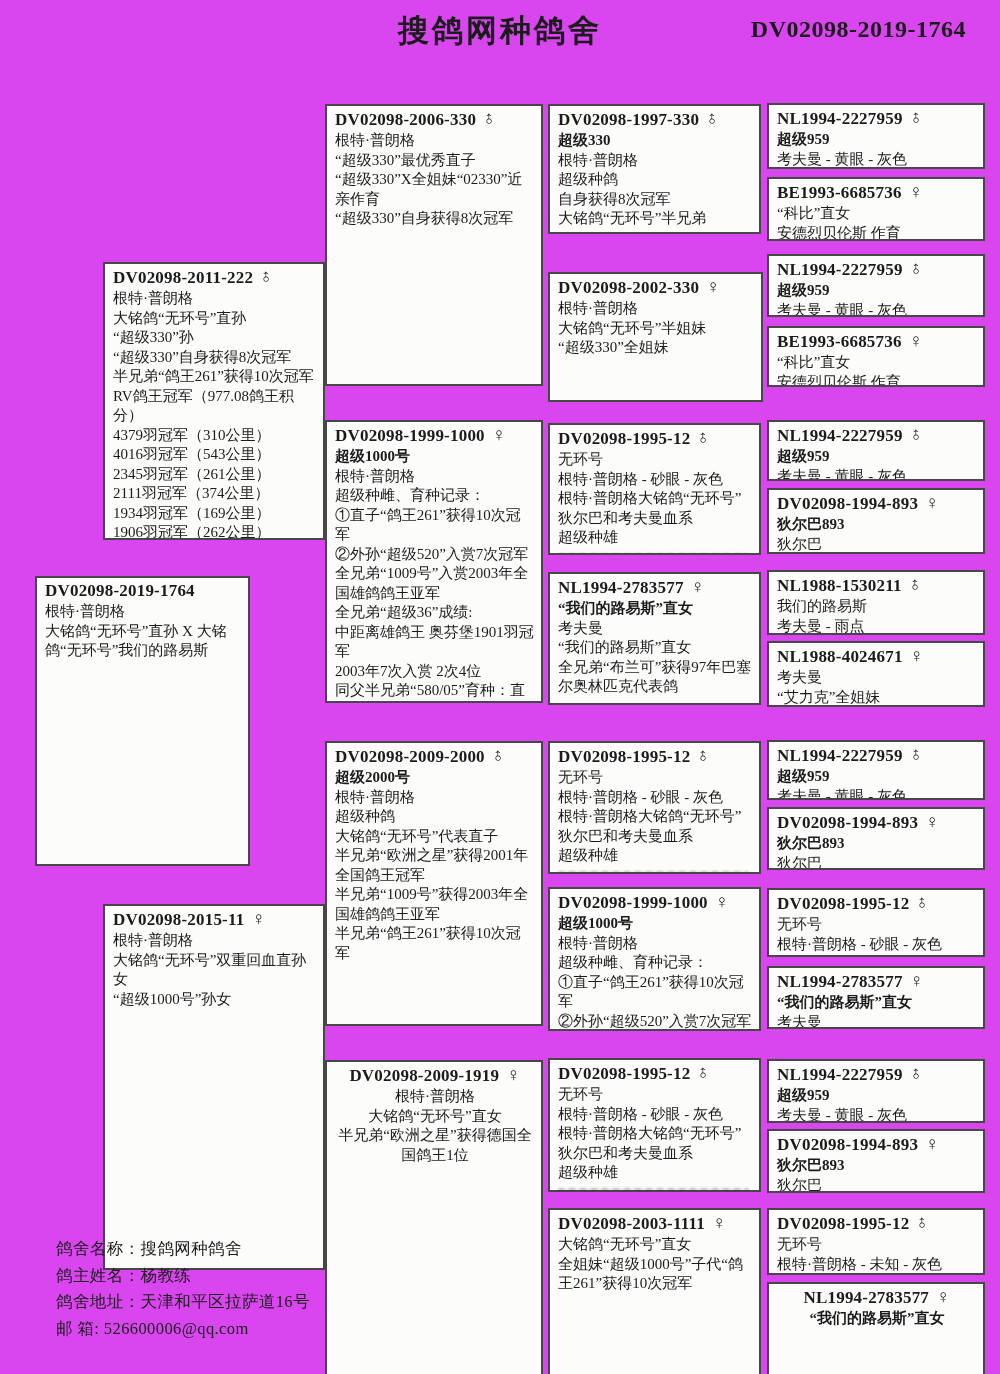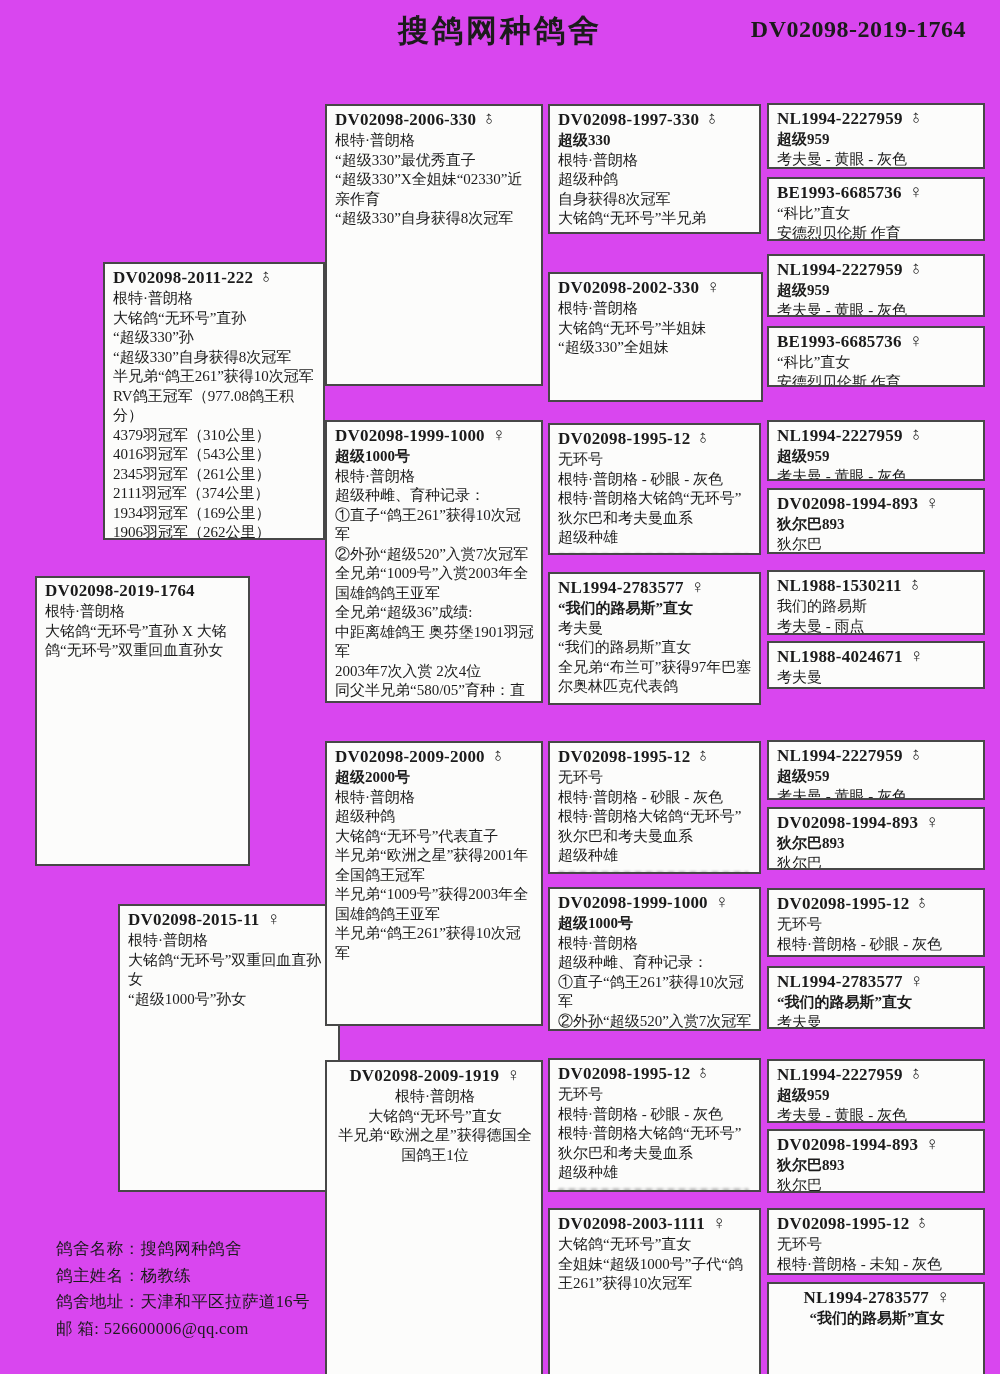--- a/index.html
+++ b/index.html
@@ -38,38 +38,38 @@
 <body>
 
 <div class="page">
   <div class="hdr-title">搜鸽网种鸽舍</div>
   <div class="hdr-ring">DV02098-2019-1764</div>
 
   <div id="tree">
       <div class="box" style="left: 35px; top: 576px; width: 215px; height: 290px;">
         <div class="ring"><span>DV02098-2019-1764</span></div>
         <div class="ln">根特·普朗格</div>
-        <div class="ln">大铭鸽“无环号”直孙 X 大铭鸽“无环号”双重回血直孙女</div>
+        <div class="ln">大铭鸽“无环号”直孙 X 大铭鸽“无环号”我们的路易斯</div>
       </div>
       <div class="box" style="left: 103px; top: 262px; width: 222px; height: 278px;">
         <div class="ring"><span>DV02098-2011-222</span><span class="sex m">♂</span></div>
         <div class="ln">根特·普朗格</div>
         <div class="ln">大铭鸽“无环号”直孙</div>
         <div class="ln">“超级330”孙</div>
         <div class="ln">“超级330”自身获得8次冠军</div>
         <div class="ln">半兄弟“鸽王261”获得10次冠军</div>
         <div class="ln">RV鸽王冠军（977.08鸽王积分）</div>
         <div class="ln">4379羽冠军（310公里）</div>
         <div class="ln">4016羽冠军（543公里）</div>
         <div class="ln">2345羽冠军（261公里）</div>
         <div class="ln">2111羽冠军（374公里）</div>
         <div class="ln">1934羽冠军（169公里）</div>
         <div class="ln">1906羽冠军（262公里）</div>
       </div>
-      <div class="box" style="left: 103px; top: 904px; width: 222px; height: 288px; margin-left: 15px;">
+      <div class="box" style="left: 103px; top: 904px; width: 222px; height: 366px;">
         <div class="ring"><span>DV02098-2015-11</span><span class="sex">♀</span></div>
         <div class="ln">根特·普朗格</div>
         <div class="ln">大铭鸽“无环号”双重回血直孙女</div>
         <div class="ln">“超级1000号”孙女</div>
       </div>
       <div class="box" style="left: 325px; top: 104px; width: 218px; height: 282px;">
         <div class="ring"><span>DV02098-2006-330</span><span class="sex m">♂</span></div>
         <div class="ln">根特·普朗格</div>
         <div class="ln">“超级330”最优秀直子</div>
         <div class="ln">“超级330”X全姐妹“02330”近亲作育</div>
@@ -193,21 +193,21 @@
       <div class="box" style="left: 767px; top: 488px; width: 218px; height: 66px;">
         <div class="ring"><span>DV02098-1994-893</span><span class="sex">♀</span></div>
         <div class="ln b">狄尔巴893</div>
         <div class="ln">狄尔巴</div>
       </div>
       <div class="box" style="left: 767px; top: 570px; width: 218px; height: 65px;">
         <div class="ring"><span>NL1988-1530211</span><span class="sex m">♂</span></div>
         <div class="ln">我们的路易斯</div>
         <div class="ln">考夫曼 - 雨点</div>
       </div>
-      <div class="box" style="left: 767px; top: 641px; width: 218px; height: 48px;">
+      <div class="box" style="left: 767px; top: 641px; width: 218px; height: 66px;">
         <div class="ring"><span>NL1988-4024671</span><span class="sex">♀</span></div>
         <div class="ln">考夫曼</div>
         <div class="ln">“艾力克”全姐妹</div>
       </div>
       <div class="box" style="left: 767px; top: 740px; width: 218px; height: 60px;">
         <div class="ring"><span>NL1994-2227959</span><span class="sex m">♂</span></div>
         <div class="ln b">超级959</div>
         <div class="ln">考夫曼 - 黄眼 - 灰色</div>
       </div>
       <div class="box" style="left: 767px; top: 807px; width: 218px; height: 63px;">

